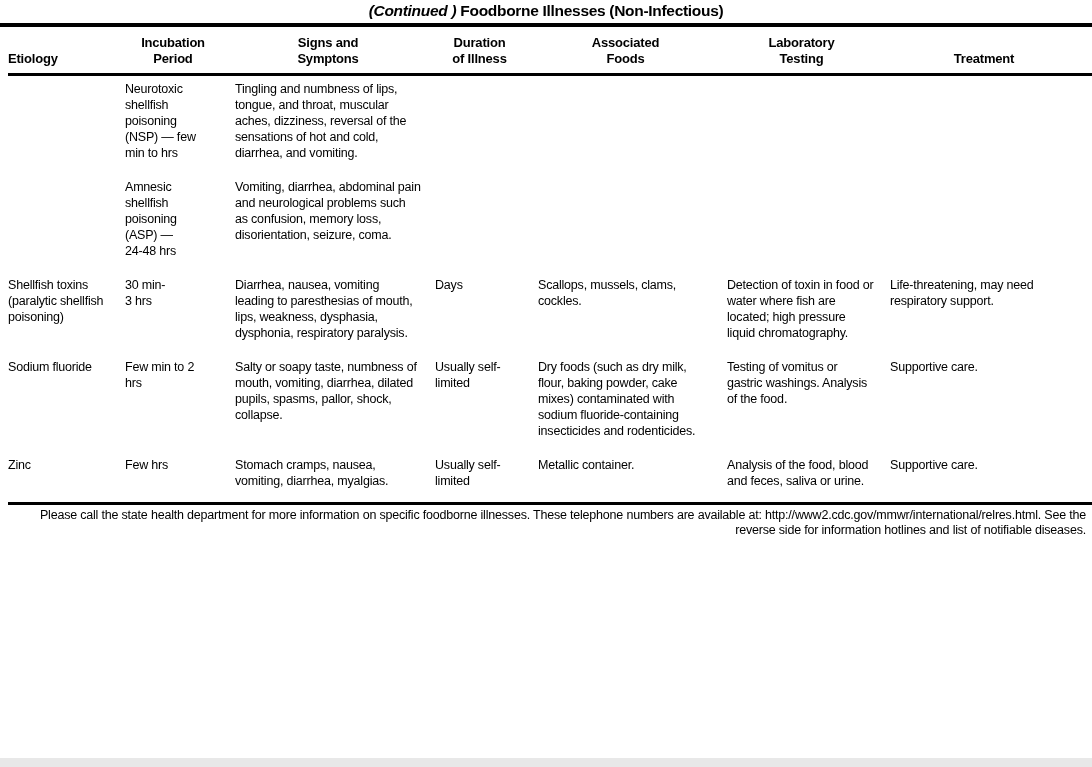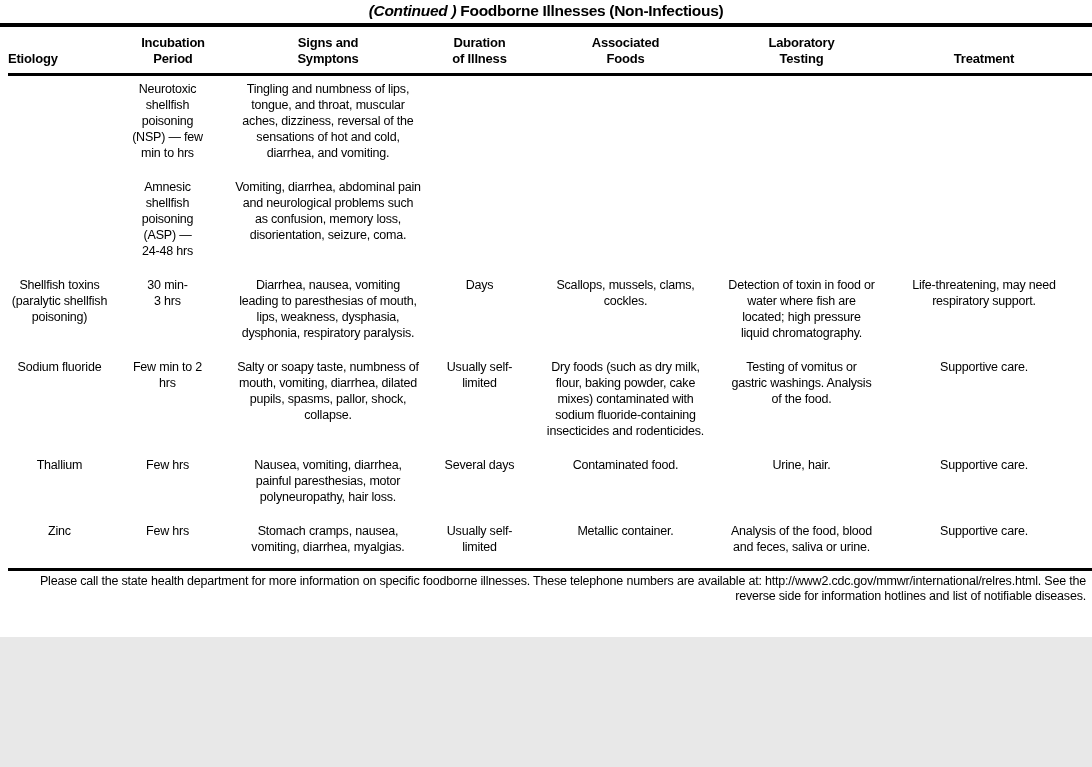--- a/index.html
+++ b/index.html
@@ -1,18 +1,18 @@
 <!DOCTYPE html>
 <html><head>
 <meta charset="utf-8">
 <style>
   html, body { margin: 0; padding: 0; background: #e8e8e8; }
   .page {
     width: 1092px;
-    height: 637px;
+    height: 758px;
     background: #ffffff;
     color: #000000;
     box-sizing: border-box;
     padding: 2px 6px 0 8px;
     overflow: hidden;
     font-family: "Liberation Sans", "DejaVu Sans", sans-serif;
     position: relative;
   }
   .title {
     text-align: center;
@@ -47,21 +47,21 @@
     padding: 8px 14px 5px 0;
     letter-spacing: -0.2px;
     line-height: 1.25;
     margin-top: 22px;
   }
   th.left { text-align: left; }
   td {
     font-size: 12.5px;
     line-height: 16px;
     vertical-align: top;
-    text-align: center;
+    text-align: left;
     padding: 5px 14px 13px 0;
     letter-spacing: -0.2px;
     white-space: pre-line;
     word-wrap: break-word;
   }
   td.incu { padding-right: 25px; }
   .footnote {
     font-size: 12.5px;
     line-height: 15.5px;
     letter-spacing: -0.2px;
@@ -138,29 +138,20 @@
       <tr>
         <td>Sodium fluoride</td>
         <td class="incu">Few min to 2 hrs</td>
         <td>Salty or soapy taste, numbness of mouth, vomiting, diarrhea, dilated pupils, spasms, pallor, shock, collapse.</td>
         <td>Usually self-limited</td>
         <td>Dry foods (such as dry milk, flour, baking powder, cake mixes) contaminated with sodium fluoride-containing insecticides and rodenticides.</td>
         <td>Testing of vomitus or gastric washings. Analysis of the food.</td>
         <td>Supportive care.</td>
       </tr>
       <tr>
-        <td>Thallium</td>
-        <td class="incu">Few hrs</td>
-        <td>Nausea, vomiting, diarrhea, painful paresthesias, motor polyneuropathy, hair loss.</td>
-        <td>Several days</td>
-        <td>Contaminated food.</td>
-        <td>Urine, hair.</td>
-        <td>Supportive care.</td>
-      </tr>
-      <tr>
         <td>Zinc</td>
         <td class="incu">Few hrs</td>
         <td>Stomach cramps, nausea, vomiting, diarrhea, myalgias.</td>
         <td>Usually self-limited</td>
         <td>Metallic container.</td>
         <td>Analysis of the food, blood and feces, saliva or urine.</td>
         <td>Supportive care.</td>
       </tr>
     </tbody>
   </table>

